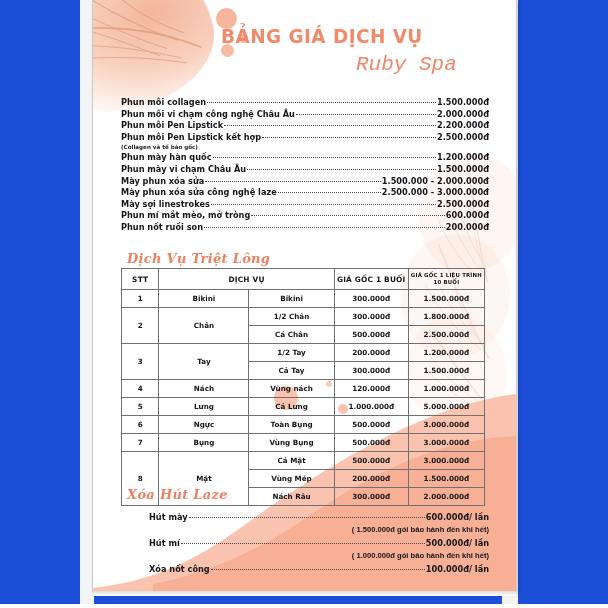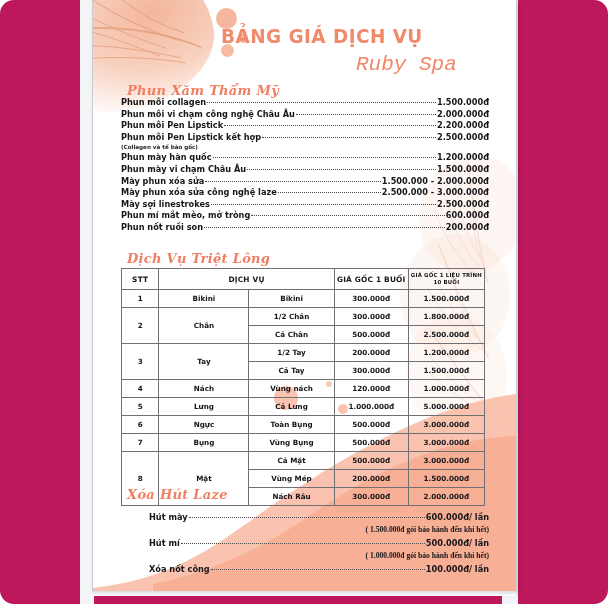--- a/index.html
+++ b/index.html
@@ -1,21 +1,21 @@
 <!DOCTYPE html>
 <html><head>
 <meta charset="utf-8">
 <style>
   html,body{margin:0;padding:0;}
   body{
     width:608px;height:608px;overflow:hidden;
     background:#ffffff;
     font-family:"Liberation Sans", sans-serif;
   }
-  #stage{position:relative;width:608px;height:604px;background:#be185d;border-radius:14px;}
+  #stage{position:relative;width:608px;height:604px;background:#1d4ed8;}
 
   
   .gutter{position:absolute;top:0;bottom:0;background:#f2f4f6;}
   .gutter.left{left:80px;width:14px;}
   .gutter.right{left:502px;width:16px;}
 
   
   #sheet{
     position:absolute;left:93px;top:0;width:423px;height:591px;
     background:#ffffff;overflow:hidden;
@@ -97,21 +97,21 @@
     transform:translateY(-2px);
     min-width:6px;
   }
   .prow .val{white-space:nowrap;text-align:right;}
   .note{
     font-family:"DejaVu Sans", sans-serif;
     font-weight:bold;font-size:5.6px;color:#25252a;
     line-height:9px;
   }
   .subnote{
-    font-family:Liberation Serif, serif;
+    font-family:Liberation Sans, sans-serif;
     font-weight:bold;font-size:7.6px;color:#16161a;
     text-align:right;line-height:12px;
   }
 
   
   .tbl{
     position:absolute;left:28px;top:268px;width:364px;
     border-collapse:collapse;
     font-family:"DejaVu Sans", sans-serif;
     color:#16161a;
@@ -193,21 +193,20 @@
       <circle cx="193" cy="22" r="12" fill="#f9bda6" opacity=".9"></circle>
       <circle cx="250" cy="33" r="5" fill="#f9bda6" opacity=".9"></circle>
       <circle cx="236" cy="8" r="3" fill="#f9bda6" opacity=".8"></circle>
     </svg>
 
     <div class="content">
 
       <div class="title-main">BẢNG GIÁ DỊCH VỤ</div>
       <div class="title-script">Ruby Spa</div>
 
-      <div class="sec-head sec-h1">Phun Xăm Thẩm Mỹ</div>
       <div class="plist" id="list-phun-xam" style="left: 28px; top: 97px; width: 368px;">
           <div class="prow">
             <span class="lbl">Phun môi collagen</span>
             <span class="dots"></span>
             <span class="val">1.500.000đ</span>
           </div>
           <div class="prow">
             <span class="lbl">Phun môi vi chạm công nghệ Châu Âu</span>
             <span class="dots"></span>
             <span class="val">2.000.000đ</span>

